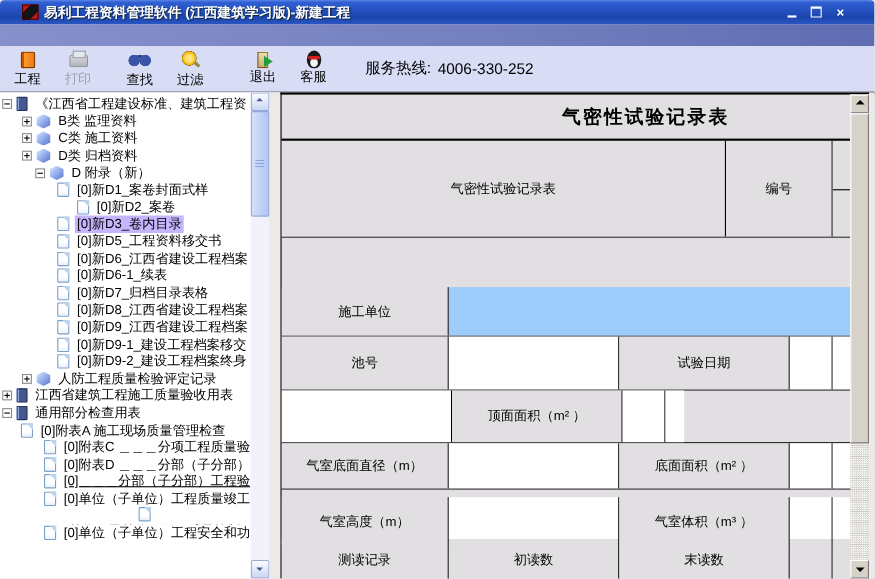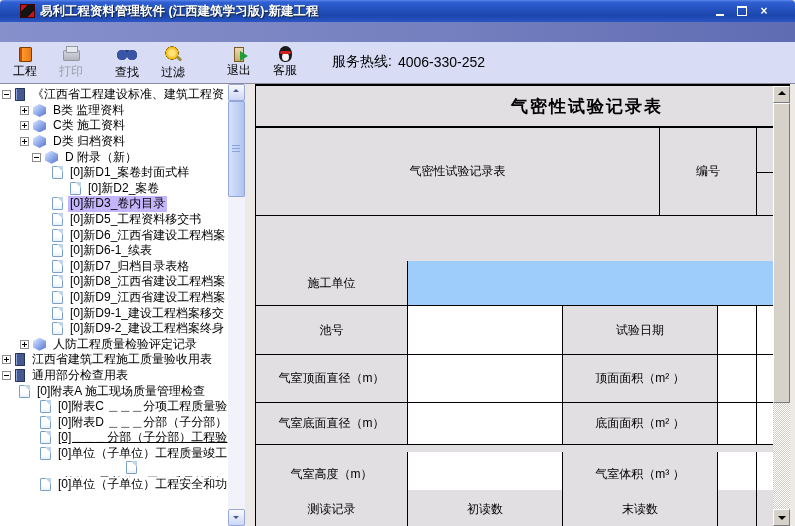--- a/index.html
+++ b/index.html
@@ -389,21 +389,20 @@
       </div>
 
       <div class="frow r4">
         <div class="cell gray w-c0">池号</div>
         <div class="cell white w-c1"></div>
         <div class="cell gray w-c2">试验日期</div>
         <div class="cell white w-c3"></div>
         <div class="cell white w-extra noborder"></div>
       </div>
       <div class="frow r5">
-        <div class="cell gray w-c0">气室顶面直径（m）</div>
         <div class="cell white w-c1"></div>
         <div class="cell gray w-c2">顶面面积（m² ）</div>
         <div class="cell white w-c3"></div>
         <div class="cell white w-extra noborder"></div>
       </div>
       <div class="frow r6">
         <div class="cell gray w-c0">气室底面直径（m）</div>
         <div class="cell white w-c1"></div>
         <div class="cell gray w-c2">底面面积（m² ）</div>
         <div class="cell white w-c3"></div>

